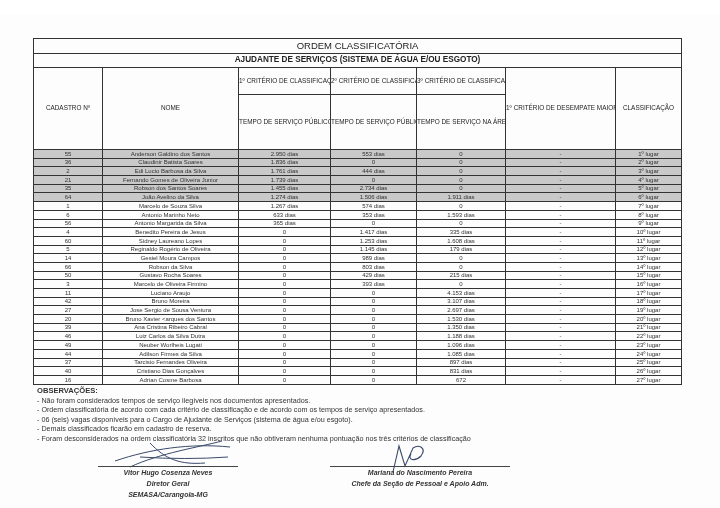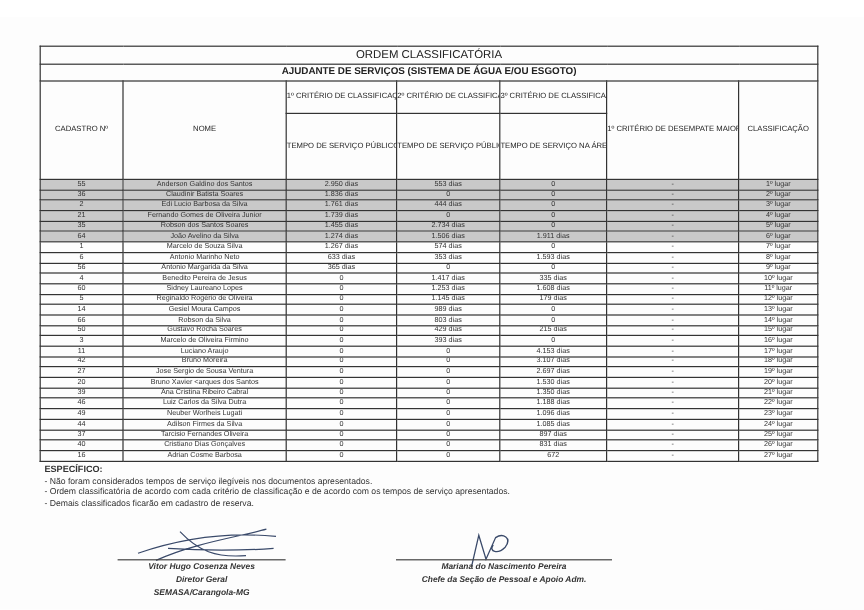--- a/index.html
+++ b/index.html
@@ -302,24 +302,26 @@
           <td>0</td>
           <td>0</td>
           <td>672</td>
           <td>-</td>
           <td>27º lugar</td>
         </tr>
       </tbody>
   </table>
 
   <div class="obs">
-    <div class="obs-title">ESPECÍFICO:</div>
+    <div class="obs-title">OBSERVAÇÕES:</div>
     <div>- Não foram considerados tempos de serviço ilegíveis nos documentos apresentados.</div>
     <div>- Ordem classificatória de acordo com cada critério de classificação e de acordo com os tempos de serviço apresentados.</div>
+    <div>- 06 (seis) vagas disponíveis para o Cargo de Ajudante de Serviços (sistema de água e/ou esgoto).</div>
     <div>- Demais classificados ficarão em cadastro de reserva.</div>
+    <div>- Foram desconsiderados na ordem classificatória 32 inscritos que não obtiveram nenhuma pontuação nos três critérios de classificação</div>
   </div>
 
   <svg class="scribble" style="left:110px; top:425px;" width="130" height="32" viewBox="0 0 130 32">
     <path d="M5 22 C40 10, 80 4, 120 8 M20 28 C50 14, 90 8, 112 2 M40 4 C55 20, 70 26, 95 24 M30 18 C60 20, 90 20, 118 18" stroke="#3a4a6a" stroke-width="1" fill="none"></path>
   </svg>
   <svg class="scribble" style="left:385px; top:428px;" width="50" height="32" viewBox="0 0 50 32">
     <path d="M8 30 L14 4 L20 24 L28 6 C34 2, 42 6, 36 14 C30 20, 22 18, 26 12" stroke="#3a4a6a" stroke-width="1.1" fill="none"></path>
   </svg>
 
   <div class="sig sig-left">

